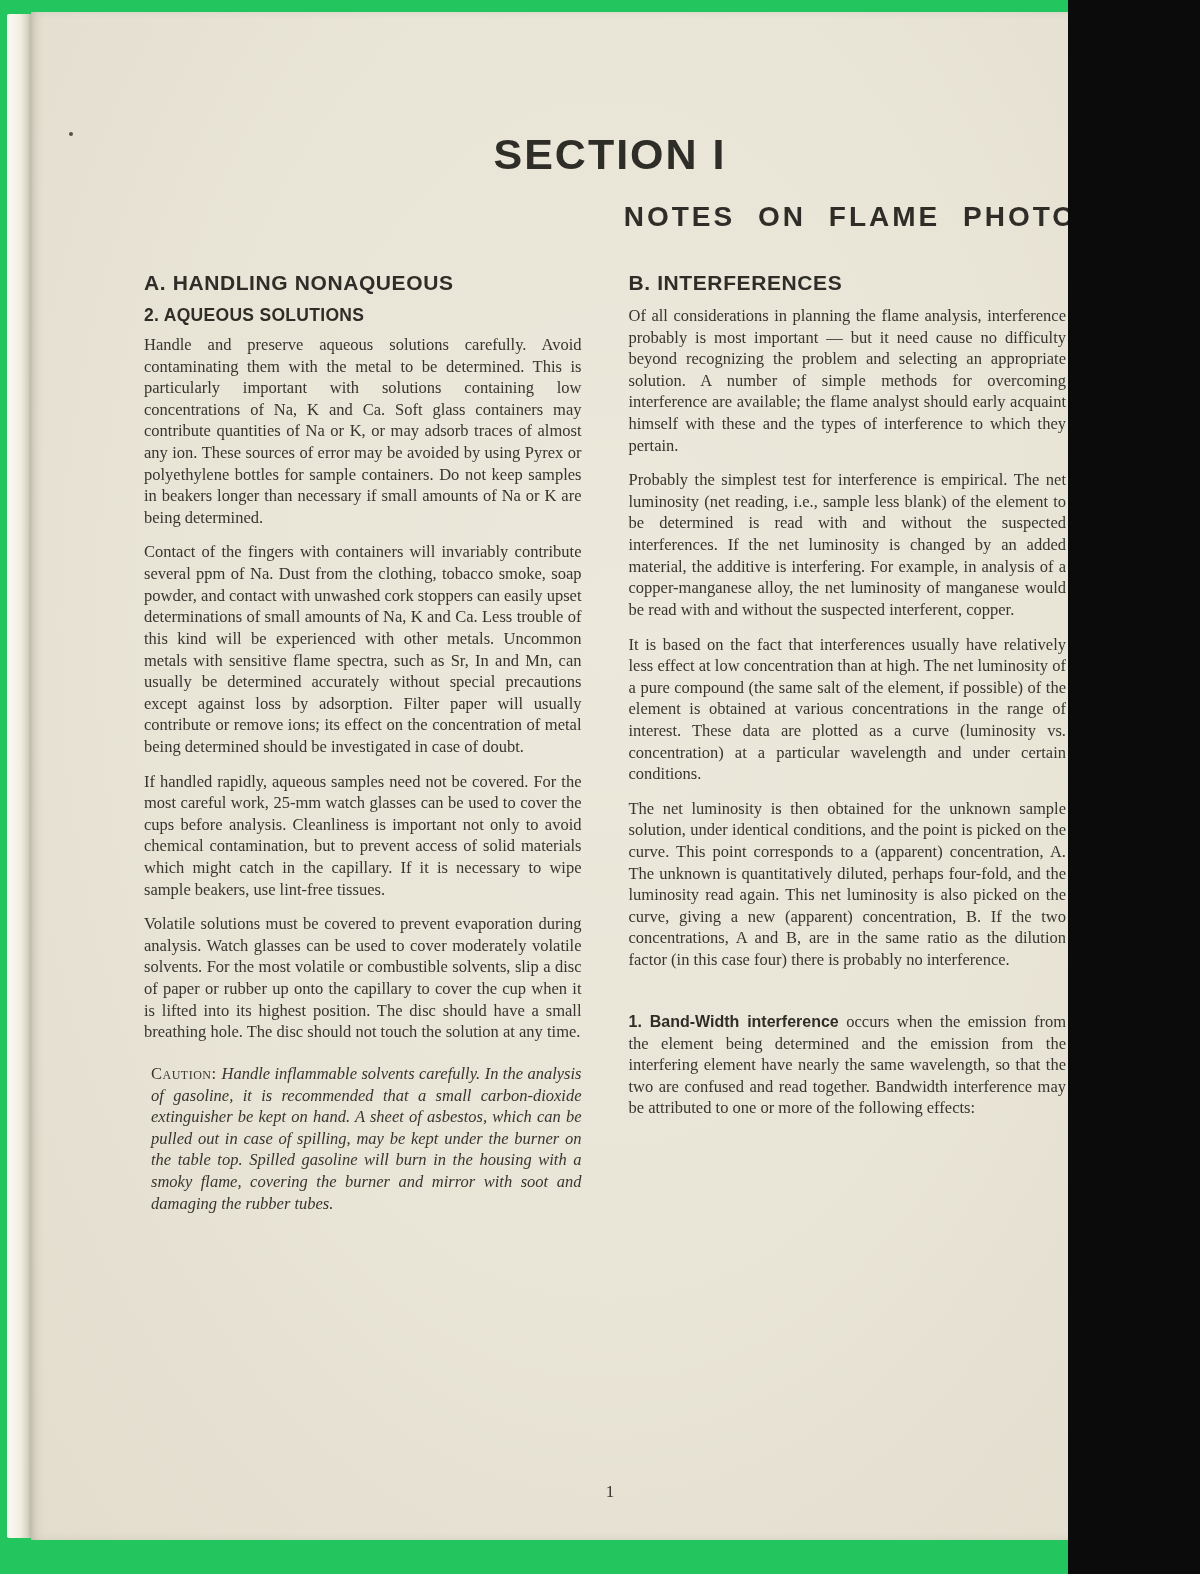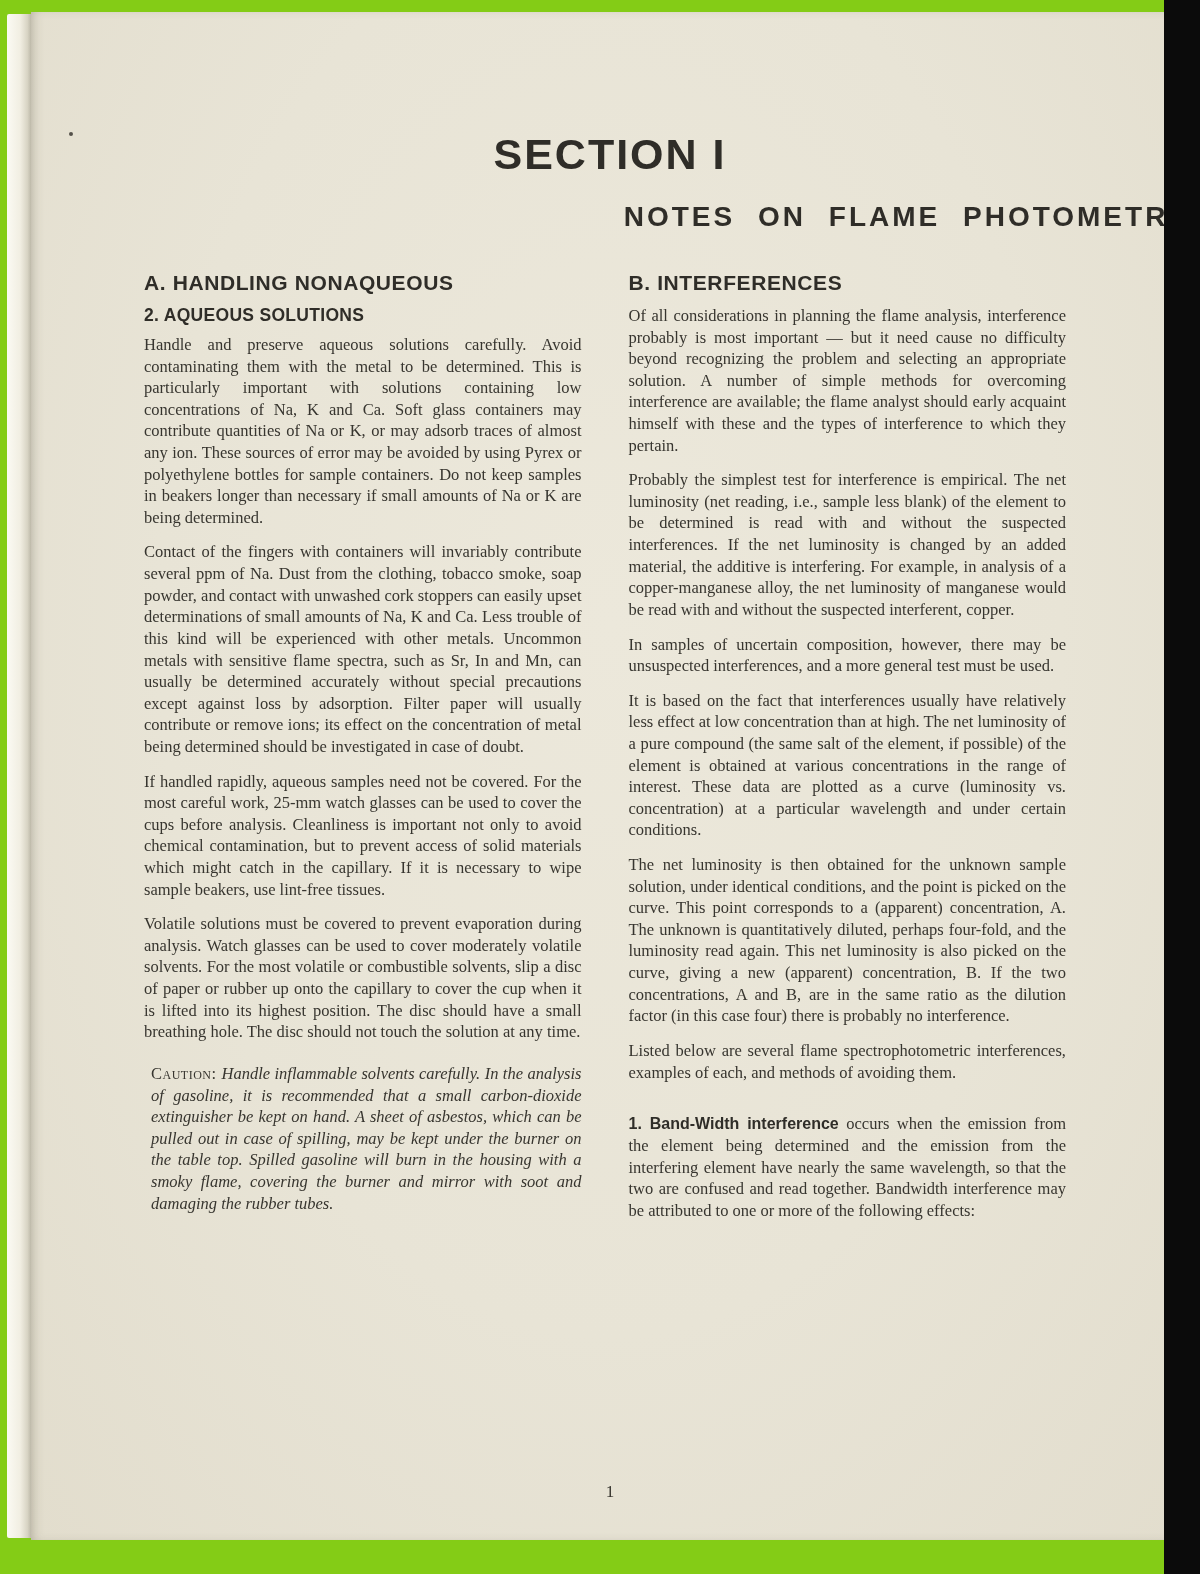--- a/index.html
+++ b/index.html
@@ -2,23 +2,23 @@
 <html><head>
 <meta charset="utf-8">
 <style>
   html, body {
     margin: 0;
     padding: 0;
     background: #0b0b0b;
   }
   .scan {
     position: relative;
-    width: 1164px;
+    width: 1068px;
     height: 1574px;
-    background: #84cc16;
+    background: #22c55e;
     overflow: hidden;
     font-family: "Liberation Serif", serif;
   }
   .page-edge {
     position: absolute;
     left: 7px;
     top: 14px;
     width: 24px;
     height: 1524px;
     background: linear-gradient(to right, #fbfaf3 0%, #f1eee2 55%, #d8d4c4 85%, #bdb9a9 100%);
@@ -95,21 +95,21 @@
     margin-top: 20px;
     font-style: italic;
     margin-left: 7px;
   }
   .caution-label {
     font-style: normal;
     font-variant: small-caps;
     letter-spacing: 0.5px;
   }
   .numbered-item {
-    margin-top: 30px;
+    margin-top: 40px;
   }
   .item-lead {
     font-family: "Liberation Sans", sans-serif;
     font-weight: bold;
     font-size: 16px;
     color: #2f2d28;
   }
   .page-number {
     position: absolute;
     bottom: 38px;
@@ -150,24 +150,22 @@
         <p class="body-p">Contact of the fingers with containers will invariably contribute several ppm of Na. Dust from the clothing, tobacco smoke, soap powder, and contact with unwashed cork stoppers can easily upset determinations of small amounts of Na, K and Ca. Less trouble of this kind will be experienced with other metals. Uncommon metals with sensitive flame spectra, such as Sr, In and Mn, can usually be determined accurately without special precautions except against loss by adsorption. Filter paper will usually contribute or remove ions; its effect on the concentration of metal being determined should be investigated in case of doubt.</p>
         <p class="body-p">If handled rapidly, aqueous samples need not be covered. For the most careful work, 25-mm watch glasses can be used to cover the cups before analysis. Cleanliness is important not only to avoid chemical contamination, but to prevent access of solid materials which might catch in the capillary. If it is necessary to wipe sample beakers, use lint-free tissues.</p>
         <p class="body-p">Volatile solutions must be covered to prevent evaporation during analysis. Watch glasses can be used to cover moderately volatile solvents. For the most volatile or combustible solvents, slip a disc of paper or rubber up onto the capillary to cover the cup when it is lifted into its highest position. The disc should have a small breathing hole. The disc should not touch the solution at any time.</p>
         <p class="body-p caution"><span class="caution-label">Caution: </span><span>Handle inflammable solvents carefully. In the analysis of gasoline, it is recommended that a small carbon-dioxide extinguisher be kept on hand. A sheet of asbestos, which can be pulled out in case of spilling, may be kept under the burner on the table top. Spilled gasoline will burn in the housing with a smoky flame, covering the burner and mirror with soot and damaging the rubber tubes.</span></p>
       </div>
 
       <div class="col">
         <h3 class="sec-heading">B. INTERFERENCES</h3>
         <p class="body-p">Of all considerations in planning the flame analysis, interference probably is most important — but it need cause no difficulty beyond recognizing the problem and selecting an appropriate solution. A number of simple methods for overcoming interference are available; the flame analyst should early acquaint himself with these and the types of interference to which they pertain.</p>
         <p class="body-p">Probably the simplest test for interference is empirical. The net luminosity (net reading, i.e., sample less blank) of the element to be determined is read with and without the suspected interferences. If the net luminosity is changed by an added material, the additive is interfering. For example, in analysis of a copper-manganese alloy, the net luminosity of manganese would be read with and without the suspected interferent, copper.</p>
-        <p class="body-p">In samples of uncertain composition, however, there may be unsuspected interferences, and a more general test must be used.</p>
         <p class="body-p">It is based on the fact that interferences usually have relatively less effect at low concentration than at high. The net luminosity of a pure compound (the same salt of the element, if possible) of the element is obtained at various concentrations in the range of interest. These data are plotted as a curve (luminosity vs. concentration) at a particular wavelength and under certain conditions.</p>
         <p class="body-p">The net luminosity is then obtained for the unknown sample solution, under identical conditions, and the point is picked on the curve. This point corresponds to a (apparent) concentration, A. The unknown is quantitatively diluted, perhaps four-fold, and the luminosity read again. This net luminosity is also picked on the curve, giving a new (apparent) concentration, B. If the two concentrations, A and B, are in the same ratio as the dilution factor (in this case four) there is probably no interference.</p>
-        <p class="body-p">Listed below are several flame spectrophotometric interferences, examples of each, and methods of avoiding them.</p>
         <p class="body-p numbered-item"><span class="item-lead">1. Band-Width interference</span><span> occurs when the emission from the element being determined and the emission from the interfering element have nearly the same wavelength, so that the two are confused and read together. Bandwidth interference may be attributed to one or more of the following effects:</span></p>
       </div>
 
     </div>
 
     <div class="page-number">1</div>
   </div>
 </div>
 
 </body></html>

